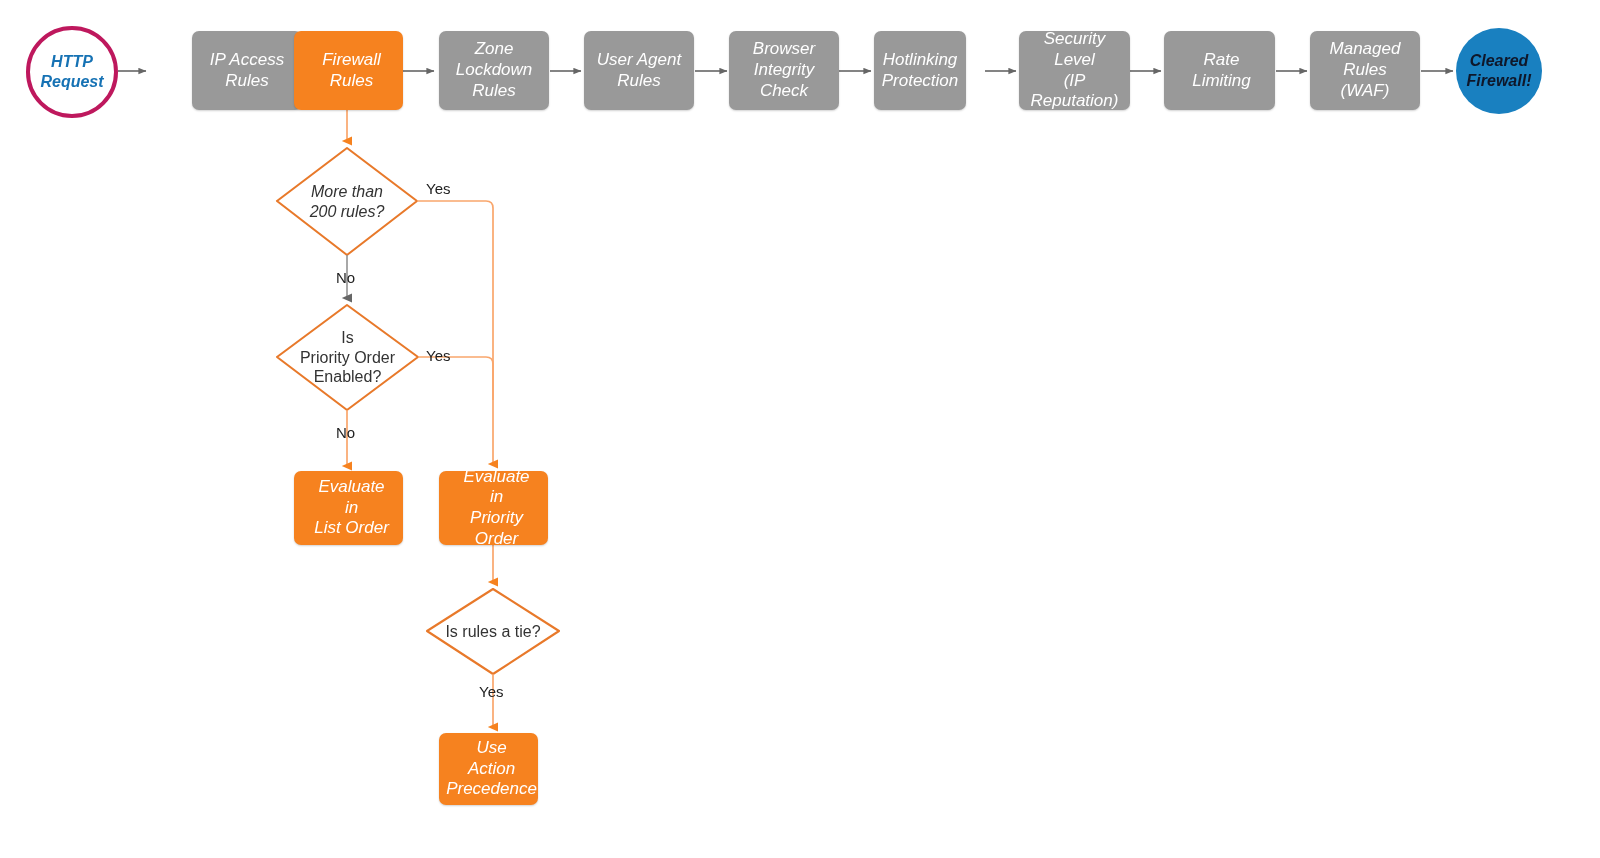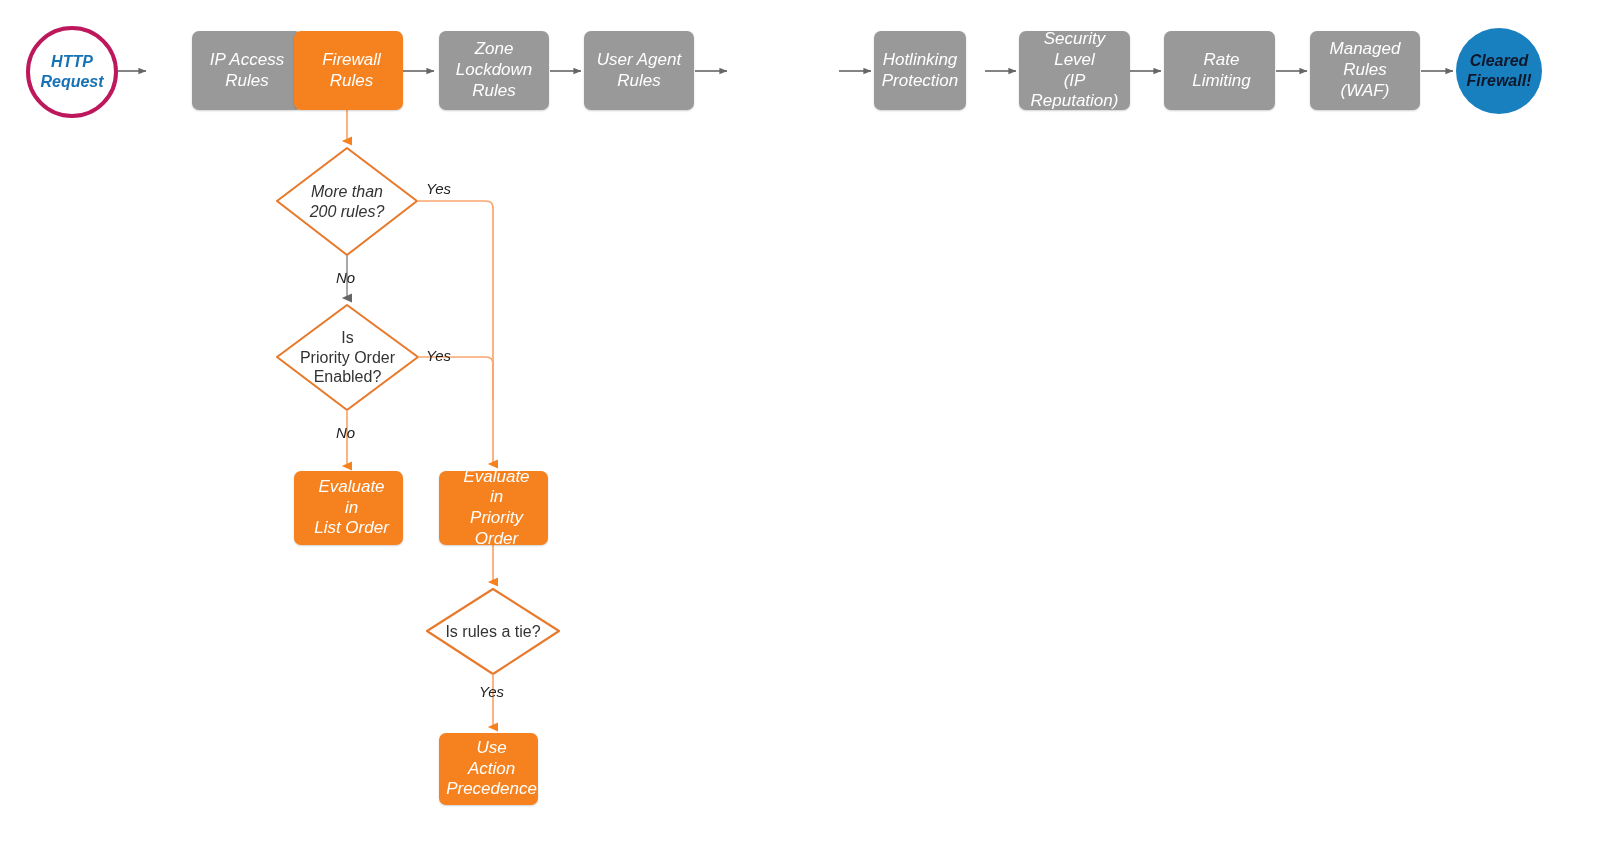--- a/index.html
+++ b/index.html
@@ -80,21 +80,20 @@
   .diamond {
     font-size: 16px;
     color: #333333;
     background: transparent;
   }
 
   
   .edge-label {
     position: absolute;
     font-size: 15px;
-    font-style: italic;
     color: #222222;
     background: transparent;
     white-space: nowrap;
   }
 </style>
 </head>
 <body>
 
 <div id="canvas">
 
@@ -159,20 +158,23 @@
   <div class="node proc orange" style="left:294px; top:31px; width:109px; height:79px;">Firewall
 Rules</div>
 
   <div class="node proc gray" style="left:439px; top:31px; width:110px; height:79px;">Zone
 Lockdown
 Rules</div>
 
   <div class="node proc gray" style="left:584px; top:31px; width:110px; height:79px;">User Agent
 Rules</div>
 
+  <div class="node proc gray" style="left:729px; top:31px; width:110px; height:79px;">Browser
+Integrity
+Check</div>
 
   <div class="node proc gray" style="left:874px; top:31px; width:92px; height:79px;">Hotlinking
 Protection</div>
 
   <div class="node proc gray" style="left:1019px; top:31px; width:111px; height:79px;">Security
 Level
 (IP Reputation)</div>
 
   <div class="node proc gray" style="left:1164px; top:31px; width:111px; height:79px;padding-left:10px;">Rate
 Limiting</div>

